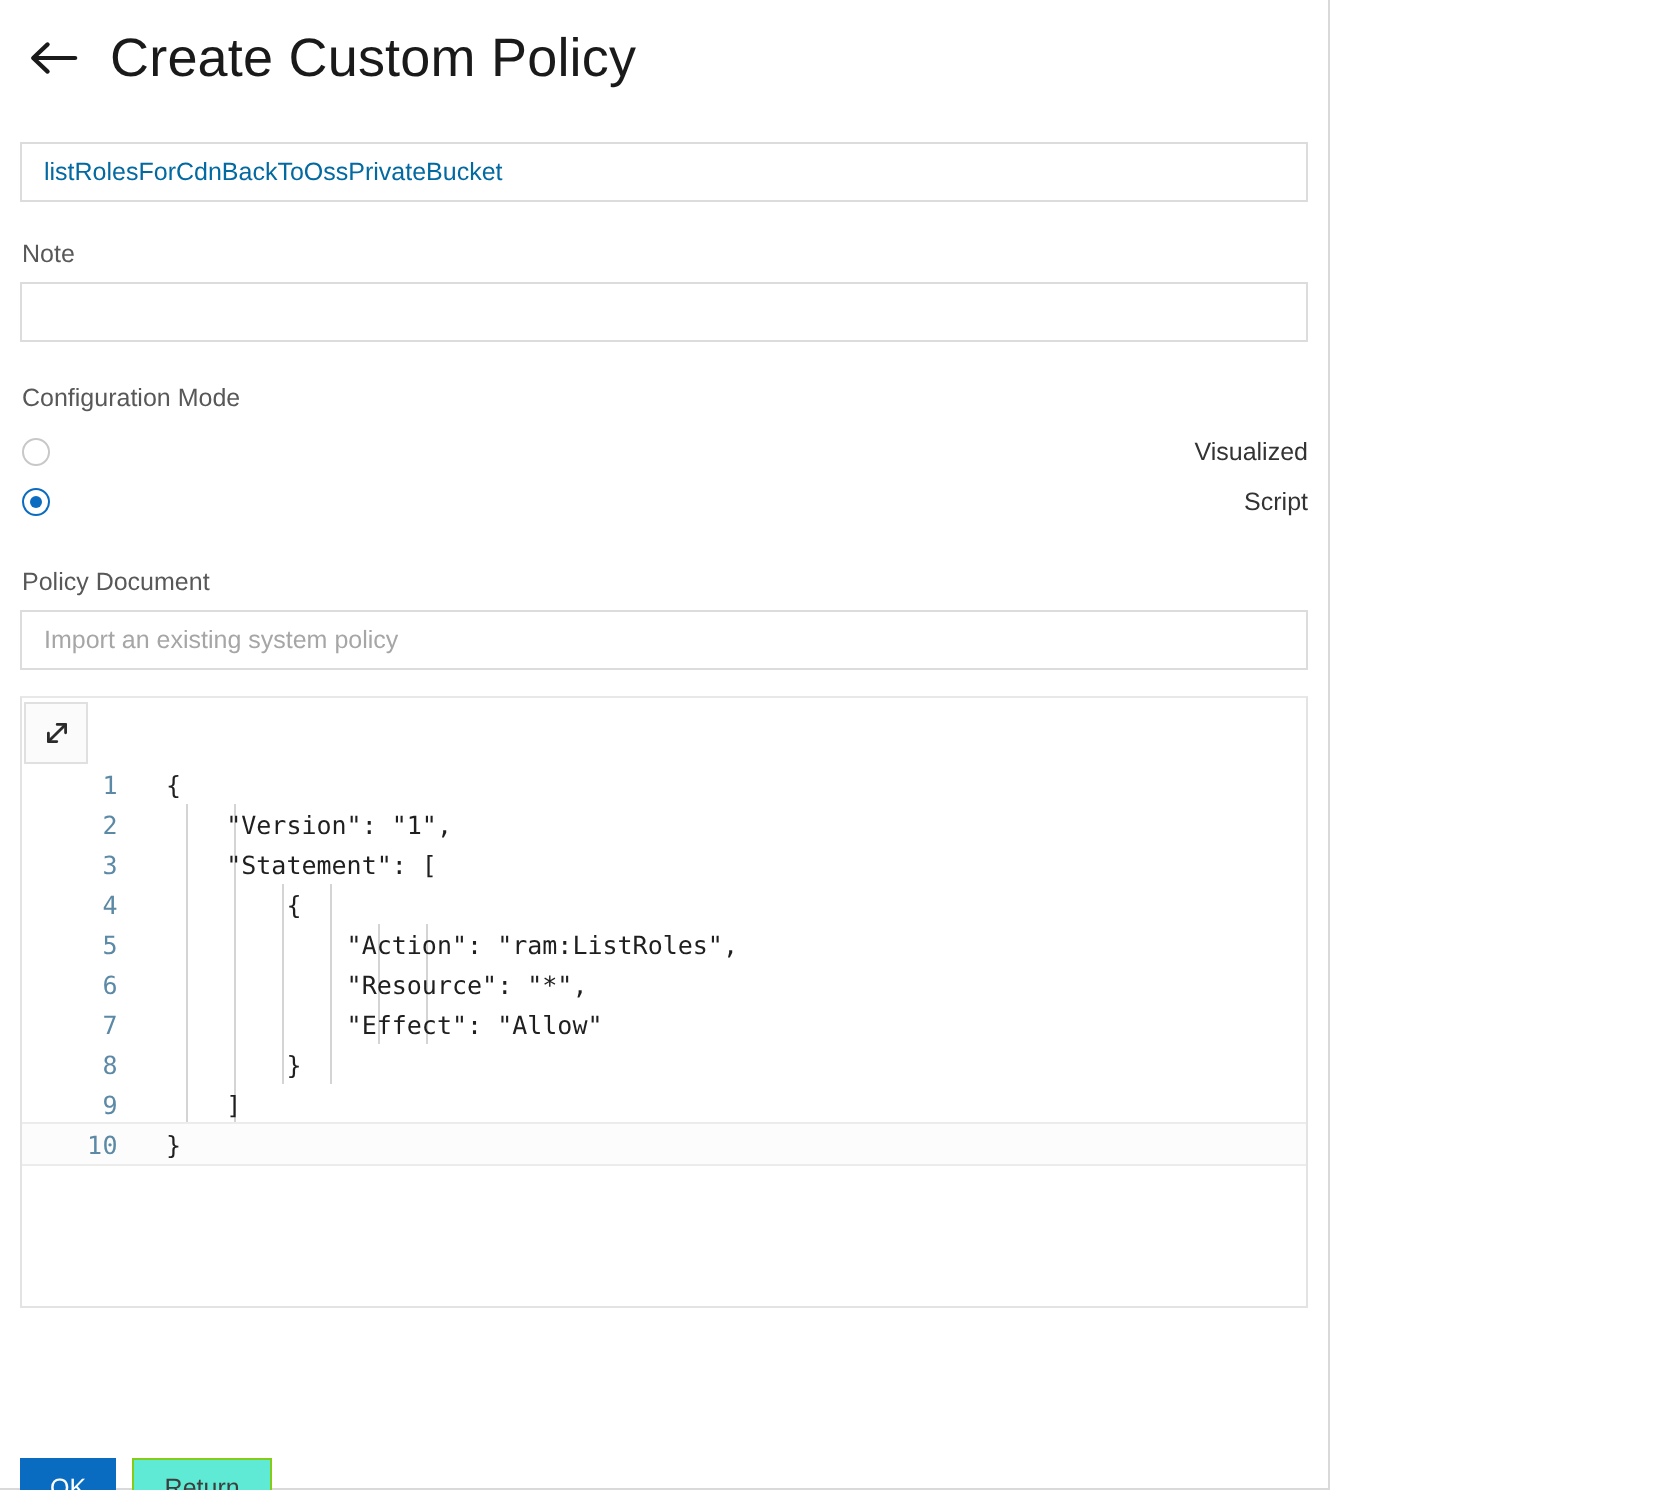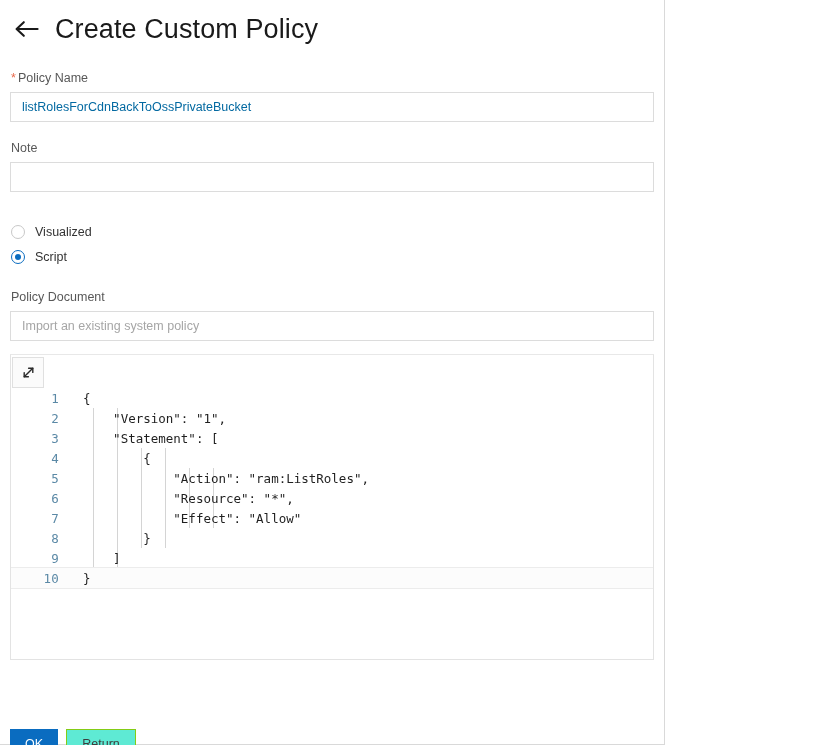--- a/index.html
+++ b/index.html
@@ -87,20 +87,21 @@
   .gap-14 { height: 13px; }
   .gap-22 { height: 21px; }
 
   
   .radio-group { margin-top: 6px; }
   .radio-row {
     display: flex;
     align-items: center;
     height: 25px;
     cursor: pointer;
+    justify-content: space-between;
   }
   .radio-mark {
     width: 14px;
     height: 14px;
     border-radius: 50%;
     box-sizing: border-box;
     border: 1px solid #c8c8c8;
     background: #ffffff;
     flex: 0 0 auto;
     position: relative;
@@ -257,32 +258,30 @@
         <line x1="2.9" y1="9" x2="23.6" y2="9" stroke="#1a1a1a" stroke-width="2.1" stroke-linecap="round"></line>
       </svg>
     </div>
     <div class="page-title">Create Custom Policy</div>
   </div>
 
   <div class="form">
 
     <div class="gap-18"></div>
 
-    <div class="field-label">
-      <span class="req-star">*</span><span>Policy Name</span>
-    </div>
     <input class="text-input" type="text" value="listRolesForCdnBackToOssPrivateBucket" style="">
 
     <div class="gap-18"></div>
 
     <div class="field-label">Note</div>
     <input class="text-input" type="text" value="" style="">
 
     <div class="gap-22"></div>
 
+    <div class="field-label">Configuration Mode</div>
 
     <div class="radio-group">
       <div class="radio-row">
         <span class="radio-mark"></span>
         <span class="radio-label">Visualized</span>
       </div>
       <div class="radio-row checked">
         <span class="radio-mark"></span>
         <span class="radio-label">Script</span>
       </div>

